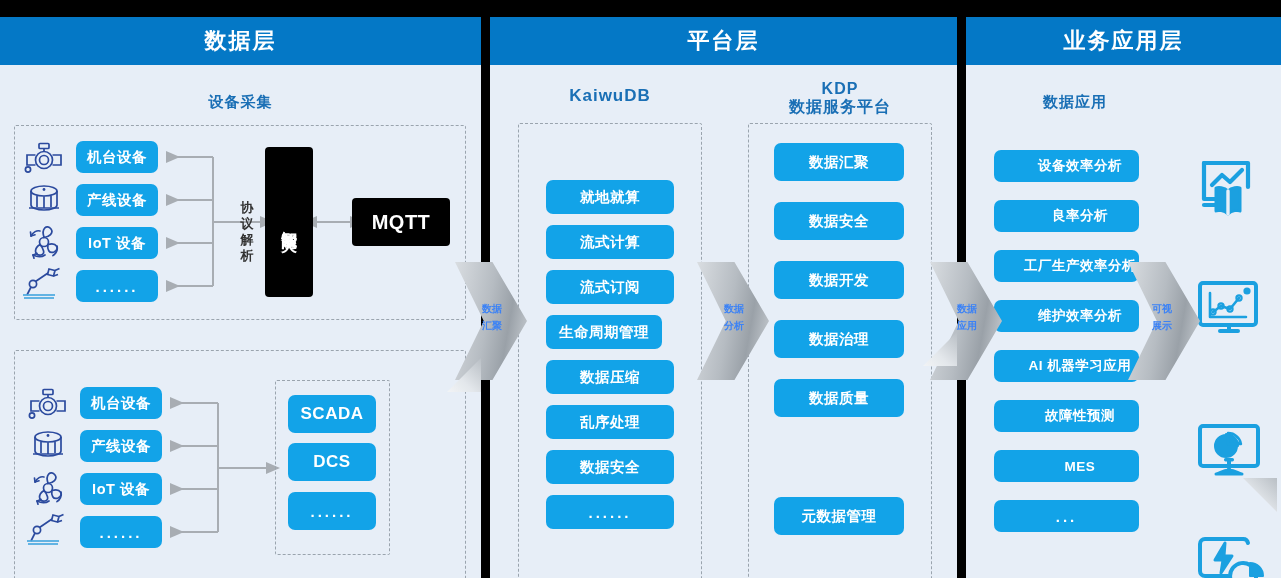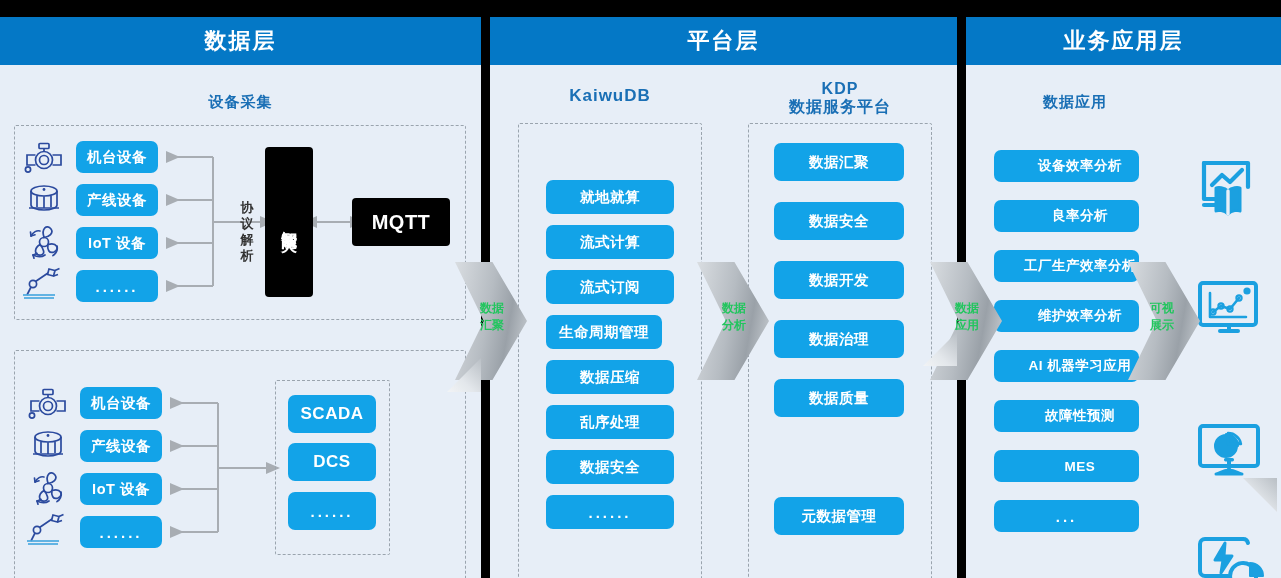--- a/index.html
+++ b/index.html
@@ -98,22 +98,22 @@
   
   .big-arrow {
     position: absolute;
     width: 72px; height: 118px;
     background: linear-gradient(100deg, #d9dde1 0%, #b6bcc2 45%, #9aa1a8 70%, #cfd4d9 100%);
     clip-path: polygon(0% 0%, 52% 0%, 100% 50%, 52% 100%, 0% 100%, 40% 50%);
     z-index: 5;
   }
   .arrow-label {
     position: absolute;
-    color: #22c55e;
-    font-size: 12px;
+    color: #3b82f6;
+    font-size: 10px;
     font-weight: bold;
     line-height: 17px;
     text-align: center;
     z-index: 6;
     width: 44px;
   }
 
   
   .wires { position: absolute; left: 0; top: 0; pointer-events: none; }
 

